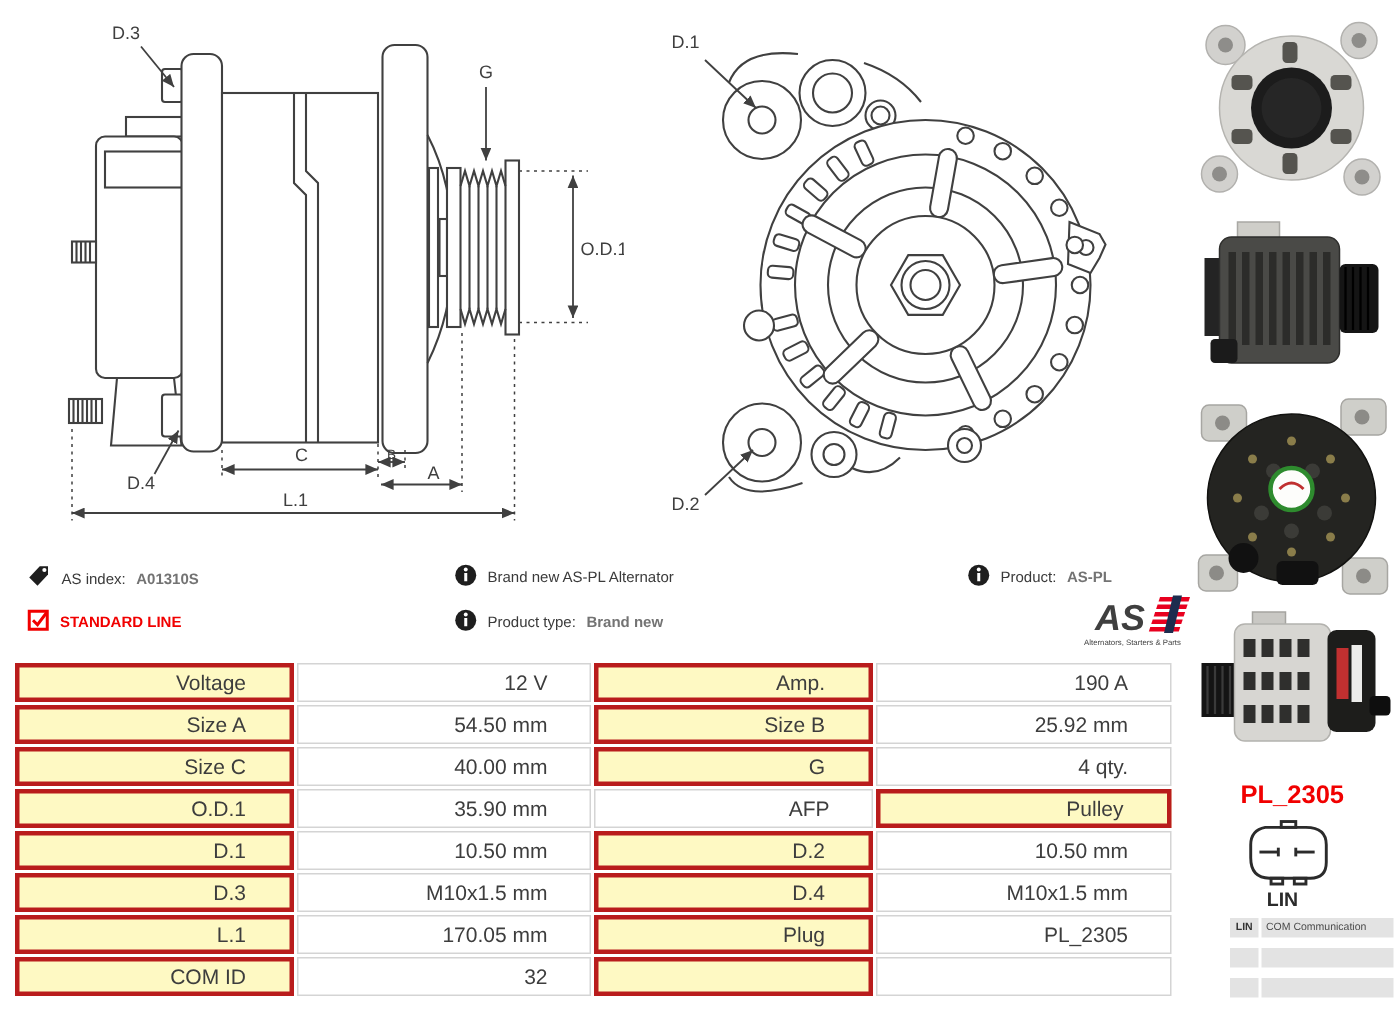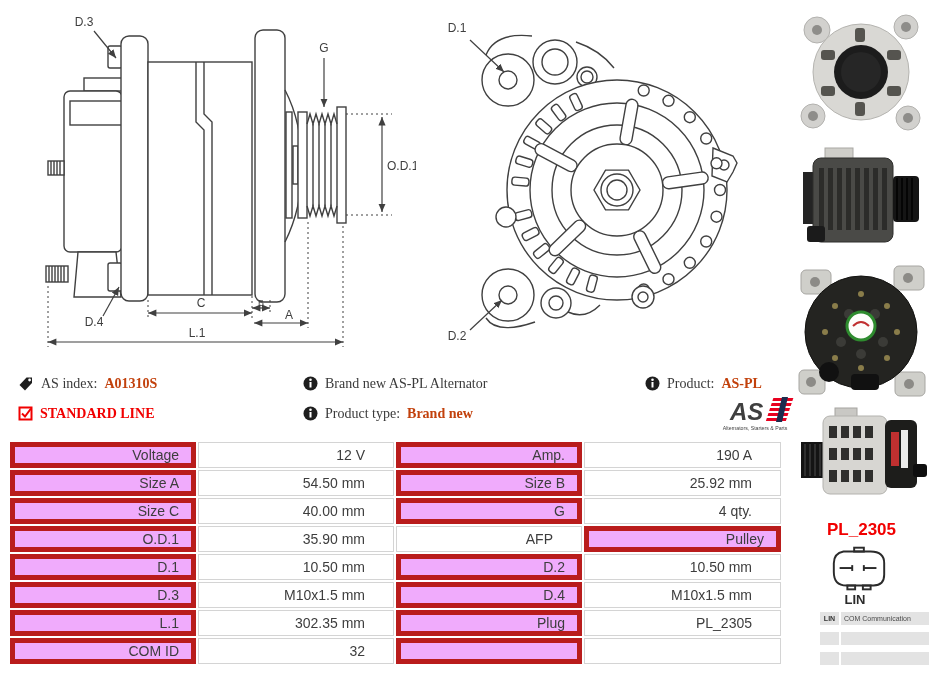--- a/index.html
+++ b/index.html
@@ -1,29 +1,29 @@
 <!DOCTYPE html>
 <html><head>
 <meta charset="utf-8">
 <style>
   html,body{margin:0;padding:0;background:#fff;}
   #stage{position:relative;width:930px;height:676px;background:#fff;
          font-family:"Liberation Sans",sans-serif;color:#3d3d3d;overflow:hidden;}
   .abs{position:absolute;}
   svg text{font-family:"Liberation Sans",sans-serif;fill:#3f3f3f;}
   
-  .inforow{position:absolute;display:flex;align-items:flex-start;gap:7px;font-size:14px;color:#3a3a3a;font-family:Liberation Serif, serif;}
-  .inforow b{color:#c2410c;}
+  .inforow{position:absolute;display:flex;align-items:flex-end;gap:7px;font-size:10px;color:#3a3a3a;}
+  .inforow b{color:#737373;}
   .red{color:#f10000;font-weight:bold;}
   
   #spec-table{position:absolute;left:10px;top:442px;width:778px;
               display:grid;grid-template-columns:186px 196px 186px 197px;
               gap:2px 2px;grid-auto-rows:26px;font-size:14px;}
   .cell{display:flex;align-items:center;justify-content:flex-end;}
-  .lcell{background:#f0abfc;border:5px solid #b91c1c;padding-right:12px;}
+  .lcell{background:#fef9c3;border:3px solid #b91c1c;padding-right:29px;}
   .vcell{background:#ffffff;border:1px solid #d4d4d4;padding-right:28px;}
   
   .photo{position:absolute;left:795px;width:133px;}
   #plug-name{position:absolute;left:795px;top:520px;width:133px;text-align:center;
              font-size:17px;font-weight:bold;color:#f10000;}
   #lin-label{position:absolute;left:795px;top:592px;width:120px;text-align:center;
              font-size:13px;font-weight:bold;color:#2b2b2b;}
   #comm-table{position:absolute;left:820px;top:612px;display:grid;
               grid-template-columns:19px 88px;gap:7px 2px;grid-auto-rows:13px;}
   #comm-table .c{background:#e3e3e3;display:flex;align-items:center;}
@@ -286,21 +286,21 @@
     <div class="cell vcell">10.50 mm</div>
     <div class="cell lcell">D.2</div>
     <div class="cell vcell">10.50 mm</div>
 
     <div class="cell lcell">D.3</div>
     <div class="cell vcell">M10x1.5 mm</div>
     <div class="cell lcell">D.4</div>
     <div class="cell vcell">M10x1.5 mm</div>
 
     <div class="cell lcell">L.1</div>
-    <div class="cell vcell">302.35 mm</div>
+    <div class="cell vcell">170.05 mm</div>
     <div class="cell lcell">Plug</div>
     <div class="cell vcell">PL_2305</div>
 
     <div class="cell lcell">COM ID</div>
     <div class="cell vcell">32</div>
     <div class="cell lcell"></div>
     <div class="cell vcell"></div>
   </div>
 
   <div class="photo" style="top:10px">

